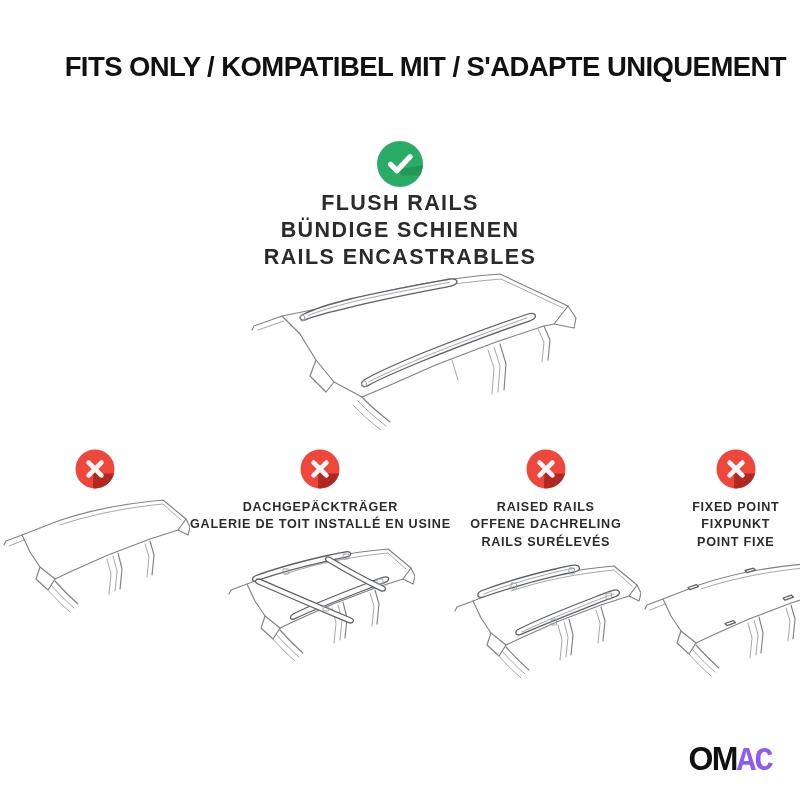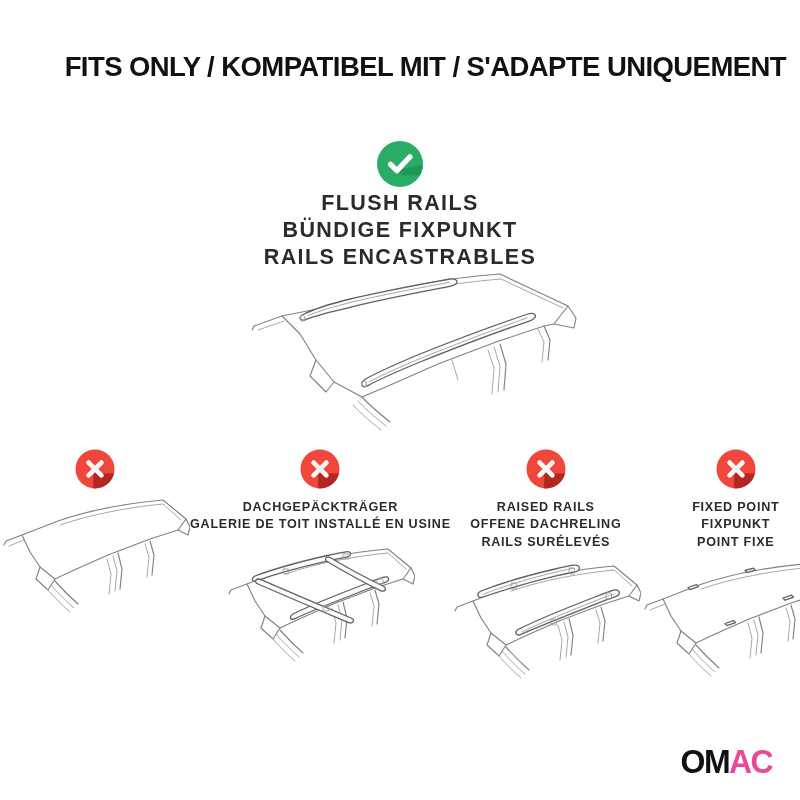--- a/index.html
+++ b/index.html
@@ -116,21 +116,21 @@
     line-height: 1;
   }
   .logo-text {
     font-family: "Liberation Sans Narrow", "Liberation Sans", sans-serif;
     font-weight: 700;
     font-size: 32px;
     letter-spacing: -1.6px;
     transform: scaleY(1.02);
   }
   .logo-om { color: #111111; }
-  .logo-ac { color: #ec4899; }
+  .logo-ac { color: #8b5cf6; font-family: Liberation Mono, monospace; }
 
   
   .ln {
     fill: none;
     stroke: #808287;
     stroke-width: 1.15;
     stroke-linecap: round;
     stroke-linejoin: round;
   }
   .ln-dark {
@@ -168,21 +168,21 @@
       <circle cx="26" cy="26" r="23" fill="#2aab66"></circle>
       <g clip-path="url(#clipGreen)">
         <path d="M22.5 31.8 L28.2 37.6 L49 37.6 L49 27 Z" fill="#1f9257" opacity="0.75"></path>
       </g>
       <path d="M16.6 26.3 L22.9 32.6 L36.0 18.8" fill="none" stroke="#ffffff" stroke-width="5.3" stroke-linecap="round" stroke-linejoin="round"></path>
     </svg>
   </div>
 
   <div class="primary-labels">
     <div>FLUSH RAILS</div>
-    <div>BÜNDIGE FIXPUNKT</div>
+    <div>BÜNDIGE SCHIENEN</div>
     <div>RAILS ENCASTRABLES</div>
   </div>
 </div>
 
 <div class="hero-art">
   <svg width="340" height="165" viewBox="0 0 340 165" aria-hidden="true">
 
     <path class="ln" d="M104 36 C150 20 210 10 262 6 L330 38 L316 56 L306 58
                          L258 74 L200 96 L150 118 L124 129 L96 114 L78 92
                          L62 66 L44 48 Z"></path>

